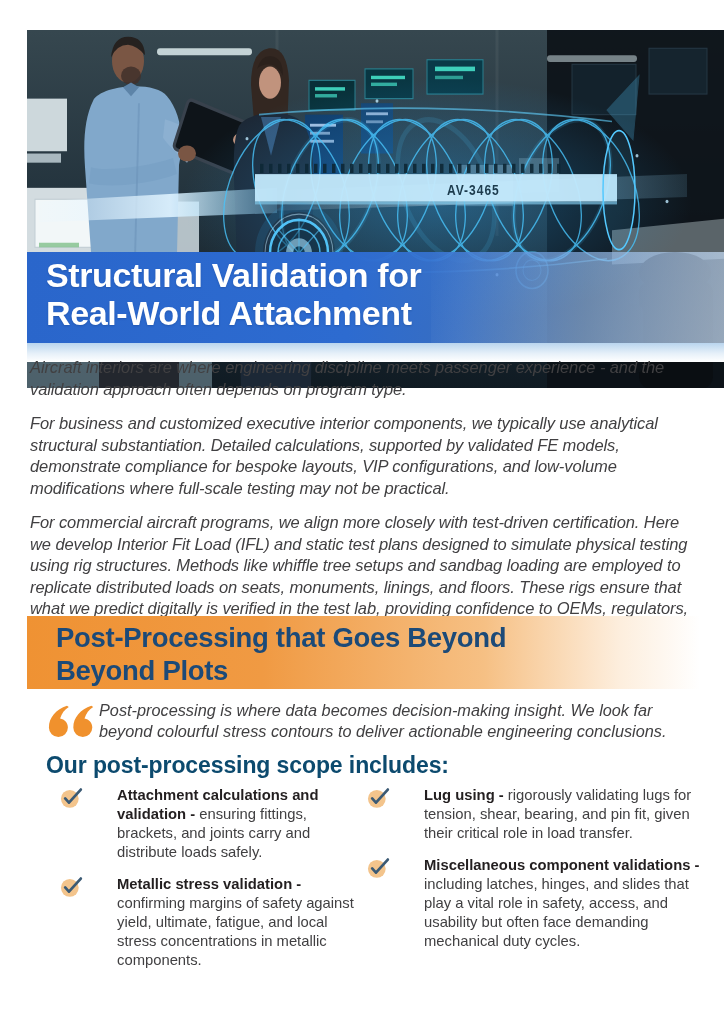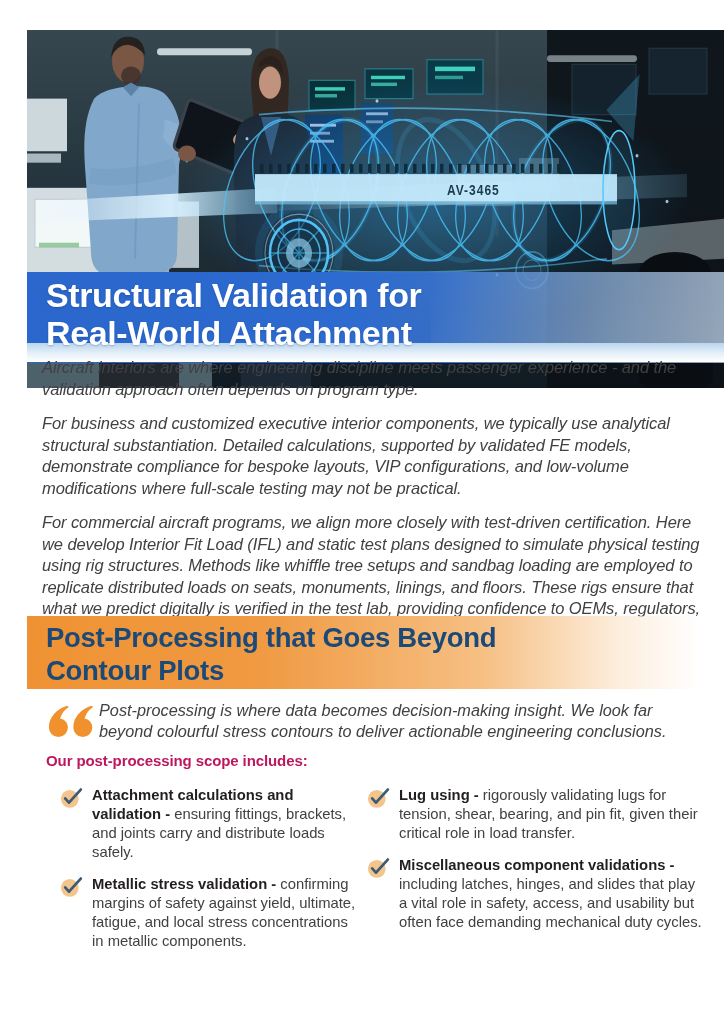--- a/index.html
+++ b/index.html
@@ -11,70 +11,69 @@
   }
   #page { position: absolute; left: 0; top: 0; width: 724px; height: 1024px; background: #fff; }
 
   
   .hero { position: absolute; left: 27px; top: 30px; width: 697px; height: 358px; overflow: hidden; }
   .hero svg { position: absolute; left: 0; top: 0; width: 100%; height: 100%; display: block; }
   .title-band {
     position: absolute; left: 0; top: 222px; width: 697px; height: 91px;
     background: linear-gradient(92deg, #2a66cb 0%, #2d6bd0 46%, rgba(59,118,210,.90) 62%,
                 rgba(96,148,216,.62) 80%, rgba(142,181,227,.52) 100%);
-    margin-top: 20px;
   }
   .title-band::after {
     content: ""; position: absolute; top: 0; right: 0; width: 42%; height: 100%;
     background: linear-gradient(105deg, rgba(255,255,255,0) 0%, rgba(224,238,252,.35) 70%, rgba(235,245,255,.45) 100%);
   }
   .title-text { position: relative; z-index: 2; padding: 4px 0 0 19px; }
   .title-line {
     color: #ffffff; font-weight: 700; font-size: 34px; line-height: 38px; letter-spacing: -0.4px;
     text-shadow: 0 1px 2px rgba(10,40,90,.25);
   }
   .fade-strip {
     position: absolute; left: 27px; top: 343px; width: 697px; height: 19px;
     background: linear-gradient(180deg, #b9d5ee 0%, #e6f0f9 55%, #ffffff 100%);
   }
 
   
   .intro { position: absolute; left: 30px; top: 357px; width: 674px; }
   .intro p {
     font-style: italic; font-size: 16.5px; line-height: 21.5px; color: #414042;
-    margin: 0 0 13px 12px; letter-spacing: -0.1px;
+    margin: 0 0 13px 0; letter-spacing: -0.1px;
   }
 
   
   .section-banner {
     position: absolute; left: 27px; top: 616px; width: 673px; height: 73px;
     background: linear-gradient(90deg, #ef9233 0%, #f09a43 35%, #f6c084 68%, #fdeedd 88%, rgba(255,255,255,0) 100%);
   }
-  .section-heading { padding: 5px 0 0 19px; }
+  .section-heading { padding: 5px 0 0 13px; margin-left: 16px; }
   .section-heading div {
     color: #1c4a78; font-weight: 700; font-size: 27.5px; line-height: 33px; letter-spacing: -0.3px;
   }
 
   
   .quote-row { position: absolute; left: 48px; top: 700px; width: 645px; display: flex; }
   .quote-icon { width: 47px; height: 40px; flex: none; margin-top: 3px; }
   .quote-text {
     margin-left: 4px; width: 588px; font-style: italic; font-size: 16.3px;
     line-height: 21px; color: #414042;
   }
 
   
   .scope-heading {
     position: absolute; left: 46px; top: 752px;
-    font-size: 15px; font-weight: 700; color: #be185d; letter-spacing: -0.1px;
+    font-size: 23px; font-weight: 700; color: #0c4a6e; letter-spacing: -0.1px;
   }
   .col { position: absolute; top: 786px; }
   .col-left  { left: 60px;  width: 302px; }
   .col-right { left: 367px; width: 337px; }
-  .item { display: flex; margin-bottom: 13px; }
+  .item { display: flex; margin-bottom: 13px; gap: 25px; }
   .check { width: 23px; height: 22px; flex: none; margin: 1px 9px 0 0; }
   .item-text { font-size: 14.8px; line-height: 19px; color: #414042; }
   .item-text b { color: #231f20; font-weight: 700; }
 </style>
 </head>
 <body>
 
 <div id="page">
 
   <div class="hero">
@@ -282,21 +281,21 @@
 
   <div class="intro">
     <p>Aircraft interiors are where engineering discipline meets passenger experience - and the validation approach often depends on program type.</p>
     <p>For business and customized executive interior components, we typically use analytical structural substantiation. Detailed calculations, supported by validated FE models, demonstrate compliance for bespoke layouts, VIP configurations, and low-volume modifications where full-scale testing may not be practical.</p>
     <p>For commercial aircraft programs, we align more closely with test-driven certification. Here we develop Interior Fit Load (IFL) and static test plans designed to simulate physical testing using rig structures. Methods like whiffle tree setups and sandbag loading are employed to replicate distributed loads on seats, monuments, linings, and floors. These rigs ensure that what we predict digitally is verified in the test lab, providing confidence to OEMs, regulators, and operators alike.</p>
   </div>
 
   <div class="section-banner">
     <div class="section-heading">
       <div>Post-Processing that Goes Beyond</div>
-      <div>Contour Plots</div>
+      <div>Beyond Plots</div>
     </div>
   </div>
 
   <div class="quote-row">
     <svg class="quote-icon" viewBox="0 0 52 40">
       <path fill="#f0912d" d="M21 1 C9 5 1 14 1 25 a10.5 10.5 0 0 0 21 0 c0-5.2-3.6-9.2-8.6-10 C15.2 9.4 18.2 5 23 2.2 Z"></path>
       <path fill="#f0912d" d="M48 1 C36 5 28 14 28 25 a10.5 10.5 0 0 0 21 0 c0-5.2-3.6-9.2-8.6-10 C42.2 9.4 45.2 5 50 2.2 Z"></path>
     </svg>
     <p class="quote-text">Post-processing is where data becomes decision-making insight. We look far beyond colourful stress contours to deliver actionable engineering conclusions.</p>
   </div>

